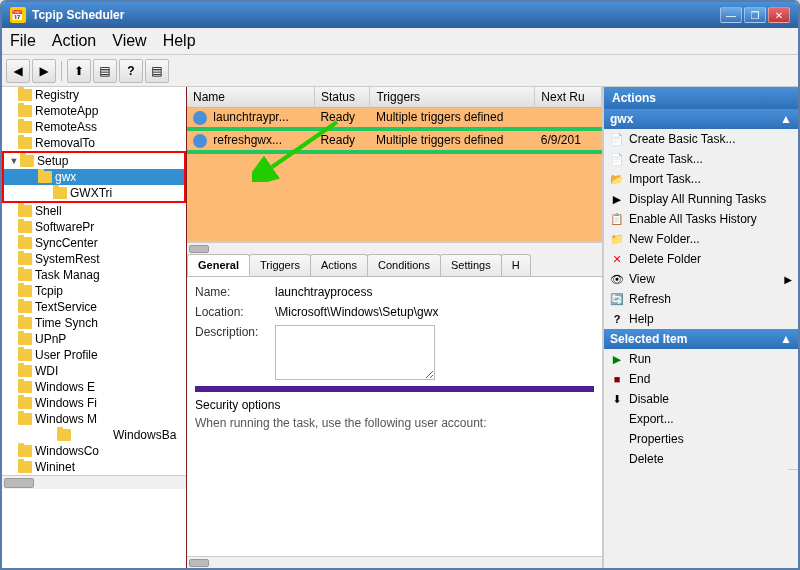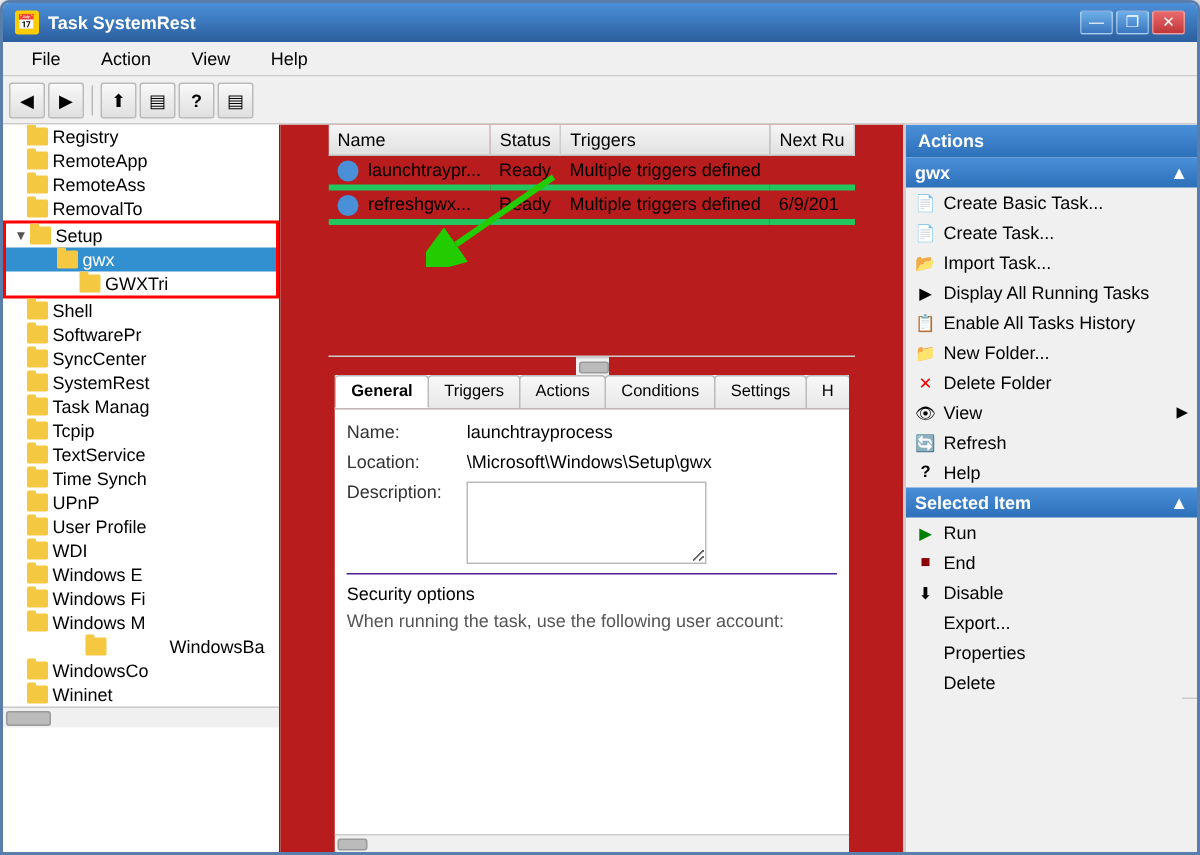--- a/index.html
+++ b/index.html
@@ -68,22 +68,21 @@
     }
     .menu-bar {
       background: #f0f0f0;
       border-bottom: 1px solid #ccc;
       display: flex;
       padding: 2px 0;
     }
     .menu-item {
       padding: 2px 8px;
       cursor: pointer;
-      font-size: 12px;
-      margin-left: 11px;
+      font-size: 16px;
     }
     .toolbar {
       background: #f0f0f0;
       border-bottom: 1px solid #ccc;
       padding: 3px 4px;
       display: flex;
       align-items: center;
       gap: 2px;
       height: 32px;
     }
@@ -150,24 +149,23 @@
       display: inline-block;
       width: 12px;
       font-size: 9px;
       color: #555;
       text-align: center;
     }
     .center-panel {
       flex: 1;
       display: flex;
       flex-direction: column;
-      background: #b91c1c;
+      background: #fdba74;
       border-right: 1px solid #ccc;
       min-width: 0;
-      align-items: center;
     }
     .task-list {
       height: 155px;
       border-bottom: 1px solid #ccc;
       overflow-y: auto;
       overflow-x: auto;
     }
     .task-table {
       width: 100%;
       border-collapse: collapse;
@@ -254,21 +252,21 @@
     }
     .detail-textarea {
       border: 1px solid #bbb;
       padding: 2px 4px;
       width: 200px;
       height: 50px;
       background: white;
     }
     .security-section {
       margin-top: 4px;
-      border-top: 1px solid #4c1d95;
+      border-top: 6px solid #4c1d95;
       padding-top: 6px;
     }
     .right-panel {
       width: 195px;
       background: #f0f0f0;
       border-left: 1px solid #ccc;
       overflow-y: auto;
       font-size: 12px;
     }
     .actions-header {
@@ -328,21 +326,21 @@
     }
   </style>
 </head>
 <body>
 
 <div class="window">
 
   <div class="title-bar">
     <div class="title-bar-left">
       <span class="title-icon">📅</span>
-      <span>Task SystemRest</span>
+      <span>Tcpip Scheduler</span>
     </div>
     <div class="title-controls">
       <div class="title-btn">—</div>
       <div class="title-btn">❐</div>
       <div class="title-btn close">✕</div>
     </div>
   </div>
 
   <div class="menu-bar">
     <div class="menu-item">File</div>

